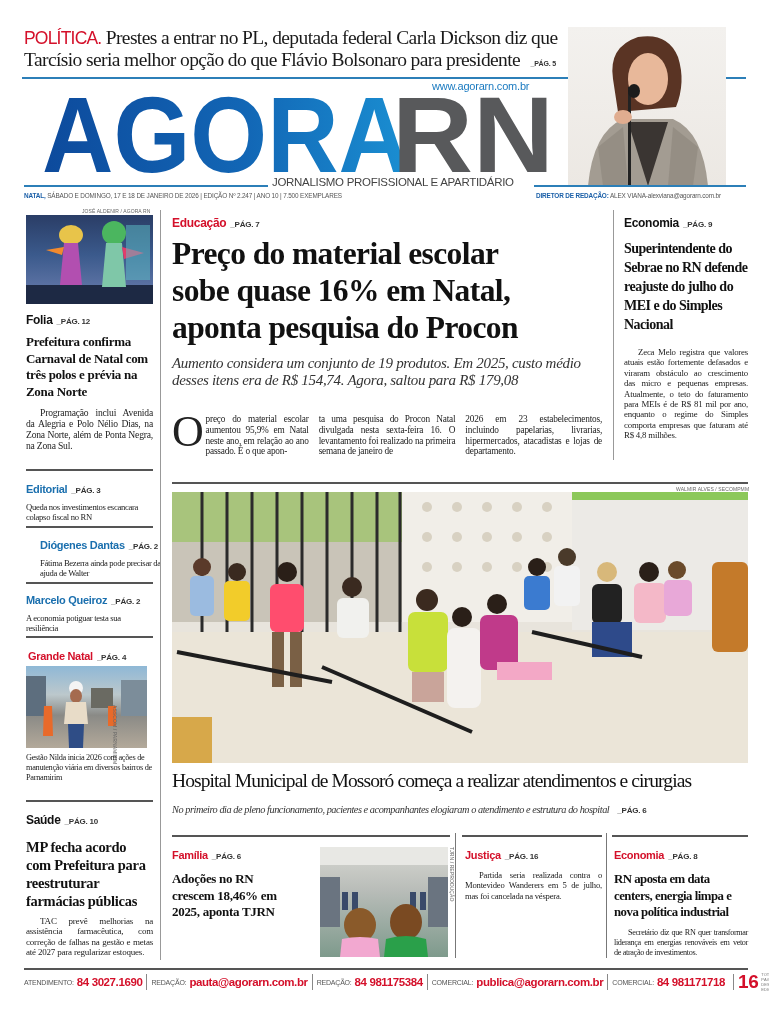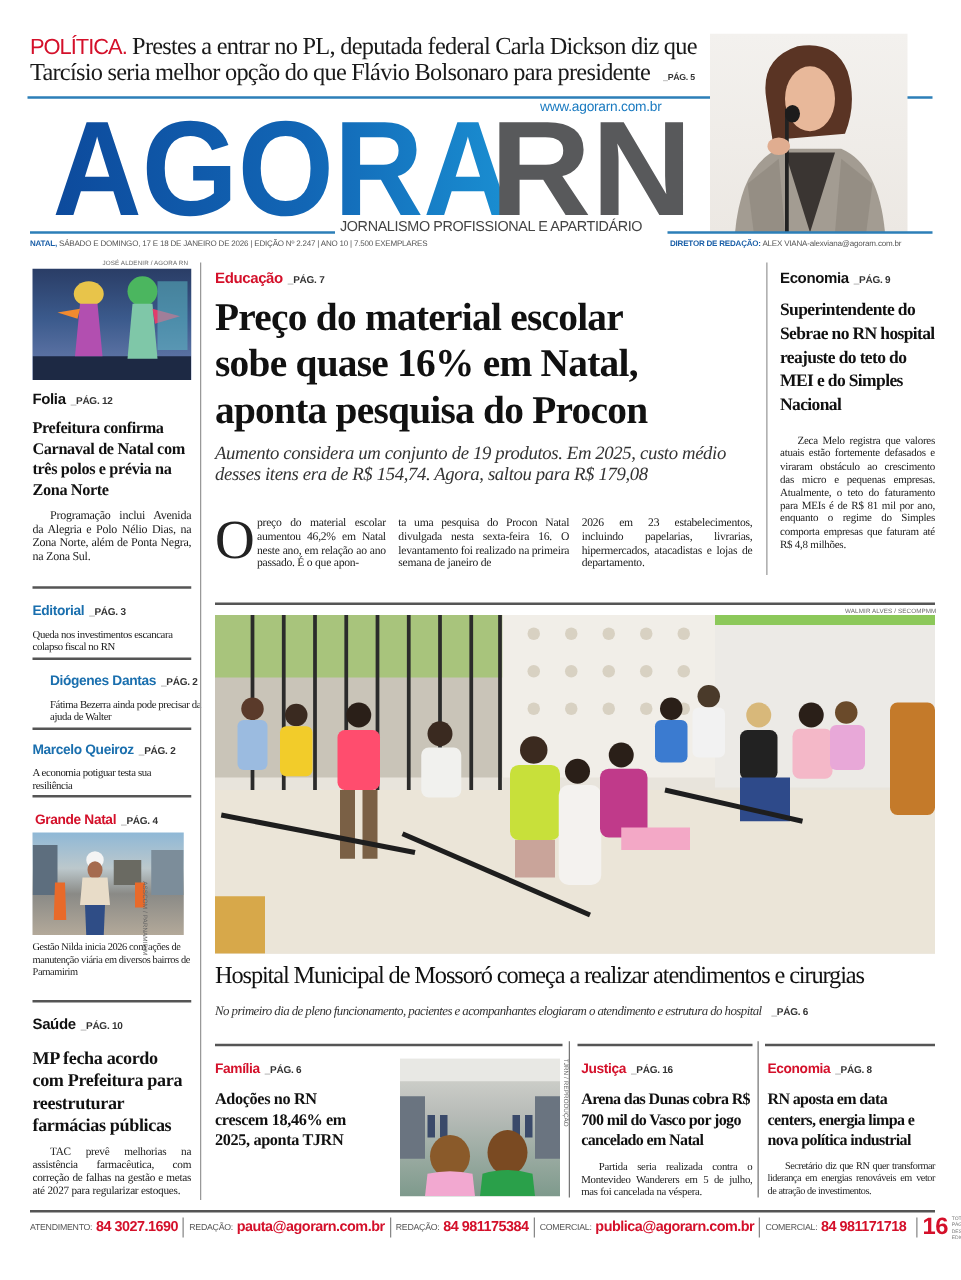--- a/index.html
+++ b/index.html
@@ -146,30 +146,30 @@
   <div style="margin-top:4px;font-weight:bold;font-size:31.5px;line-height:37px;letter-spacing:-0.6px;color:#111;white-space:nowrap">
     <div>Preço do material escolar</div>
     <div>sobe quase 16% em Natal,</div>
     <div>aponta pesquisa do Procon</div>
   </div>
   <div style="margin-top:9px;font-style:italic;font-size:15px;line-height:17px;color:#333;letter-spacing:-0.3px">Aumento considera um conjunto de 19 produtos. Em 2025, custo médio desses itens era de R$ 154,74. Agora, saltou para R$ 179,08</div>
 </div>
 <div class="abs" style="left:172px;top:414px;width:430px;display:flex;gap:10px">
   <div class="body-txt" style="width:138px;font-size:9.3px;line-height:10.8px">
     <span style="float:left;font-size:44px;line-height:34px;margin-right:2px;margin-top:1px">O</span>
-    <span>preço do material escolar aumentou 46,2% em Natal neste ano, em relação ao ano passado. É o que apon-</span>
+    <span>preço do material escolar aumentou 95,9% em Natal neste ano, em relação ao ano passado. É o que apon-</span>
   </div>
   <div class="body-txt" style="width:138px;font-size:9.3px;line-height:10.8px">ta uma pesquisa do Procon Natal divulgada nesta sexta-feira 16. O levantamento foi realizado na primeira semana de janeiro de</div>
   <div class="body-txt" style="width:138px;font-size:9.3px;line-height:10.8px">2026 em 23 estabelecimentos, incluindo papelarias, livrarias, hipermercados, atacadistas e lojas de departamento.</div>
 </div>
 
 <div class="vline" style="left:613px;top:210px;height:250px;background:#999"></div>
 <div class="abs" style="left:624px;top:213px;width:124px">
   <div><span class="kicker" style="color:#111">Economia</span> <span class="pag">_PÁG. 9</span></div>
-  <div class="head-s" style="margin-top:8px;font-size:14px;line-height:19px;letter-spacing:-0.5px">Superintendente do Sebrae no RN hospital reajuste do teto do MEI e do Simples Nacional</div>
+  <div class="head-s" style="margin-top:8px;font-size:14px;line-height:19px;letter-spacing:-0.5px">Superintendente do Sebrae no RN defende reajuste do julho do MEI e do Simples Nacional</div>
   <div class="body-txt" style="margin-top:13px;text-indent:14px;font-size:8.8px;line-height:10.4px">Zeca Melo registra que valores atuais estão fortemente defasados e viraram obstáculo ao crescimento das micro e pequenas empresas. Atualmente, o teto do faturamento para MEIs é de R$ 81 mil por ano, enquanto o regime do Simples comporta empresas que faturam até R$ 4,8 milhões.</div>
 </div>
 
 <div class="hr" style="left:172px;top:482px;width:576px"></div>
 <div class="abs credit" style="left:676px;top:486px">WALMIR ALVES / SECOMPMM</div>
 <div class="photo" style="left:172px;top:492px;width:576px;height:271px;background:#e8e4dc">
   <svg width="576" height="271" viewBox="0 0 576 271">
     <rect x="0" y="0" width="230" height="130" fill="#c9c4b8"></rect>
     <rect x="0" y="0" width="230" height="50" fill="#a8c47c"></rect>
     <g stroke="#2b2b2b" stroke-width="3">
@@ -275,21 +275,20 @@
     <ellipse cx="40" cy="78" rx="16" ry="17" fill="#8a5a2a"></ellipse>
     <path d="M22 92 Q40 88 58 92 L60 110 L20 110 Z" fill="#f2a8d0"></path>
     <ellipse cx="86" cy="75" rx="16" ry="18" fill="#7a4a22"></ellipse>
     <path d="M66 92 Q86 86 106 92 L108 110 L64 110 Z" fill="#2aa04a"></path>
   </svg>
 </div>
 <div class="abs credit" style="left:455px;top:847px;transform:rotate(90deg);transform-origin:left top;white-space:nowrap">TJRN / REPRODUÇÃO</div>
 
 <div class="abs" style="left:465px;top:845px;width:137px">
   <div><span class="kicker red" style="font-size:11px">Justiça</span> <span class="pag">_PÁG. 16</span></div>
-  <div class="head-s" style="margin-top:8px;font-size:12.8px;line-height:16.5px;letter-spacing:-0.5px">Arena das Dunas cobra R$ 700 mil do Vasco por jogo cancelado em Natal</div>
   <div class="body-txt" style="margin-top:7px;text-indent:14px;font-size:8.6px;line-height:10.4px">Partida seria realizada contra o Montevideo Wanderers em 5 de julho, mas foi cancelada na véspera.</div>
 </div>
 
 <div class="abs" style="left:614px;top:845px;width:134px">
   <div><span class="kicker red" style="font-size:11px">Economia</span> <span class="pag">_PÁG. 8</span></div>
   <div class="head-s" style="margin-top:8px;font-size:12.8px;line-height:16.5px;letter-spacing:-0.5px">RN aposta em data centers, energia limpa e nova política industrial</div>
   <div class="body-txt" style="margin-top:7px;text-indent:14px;font-size:8.2px;line-height:10.4px;letter-spacing:-0.35px">Secretário diz que RN quer transformar liderança em energias renováveis em vetor de atração de investimentos.</div>
 </div>
 
 <div class="hr" style="left:24px;top:968px;width:724px;height:1.5px"></div>

